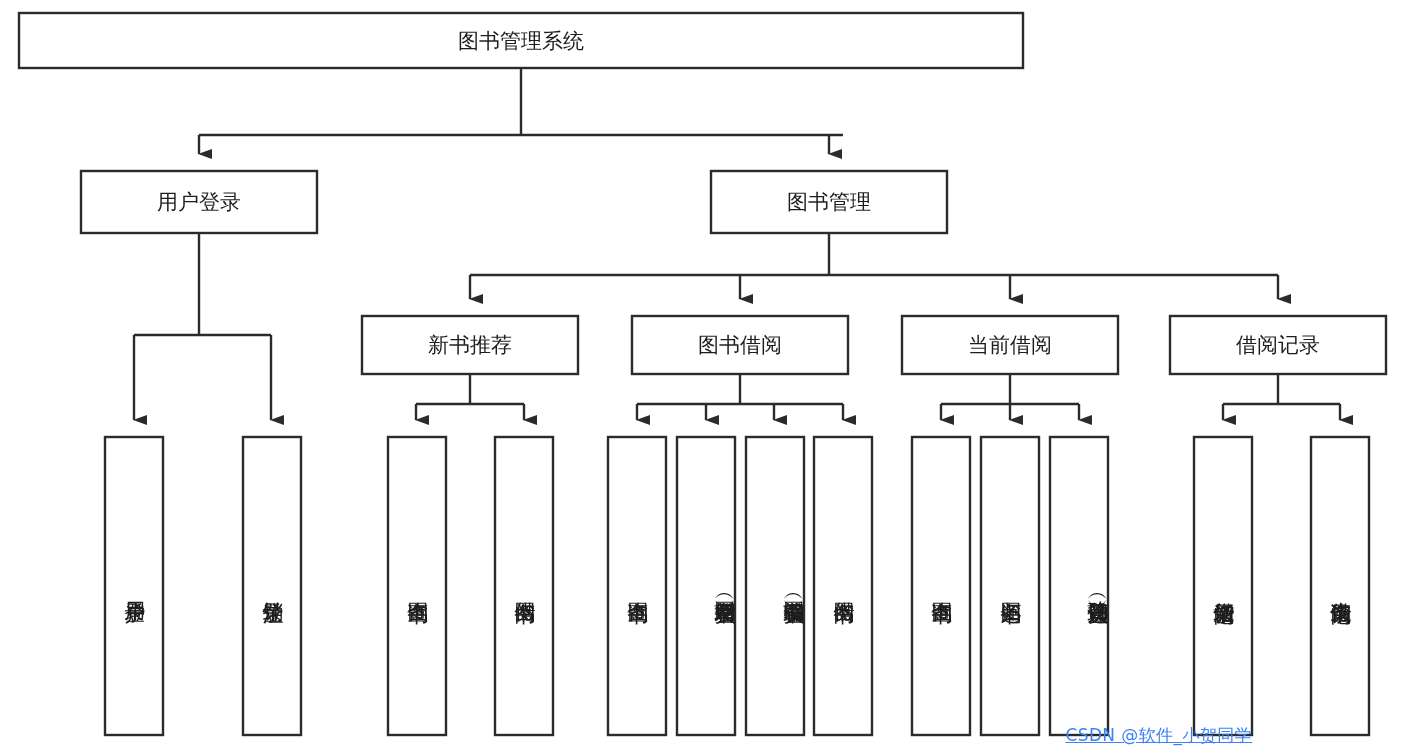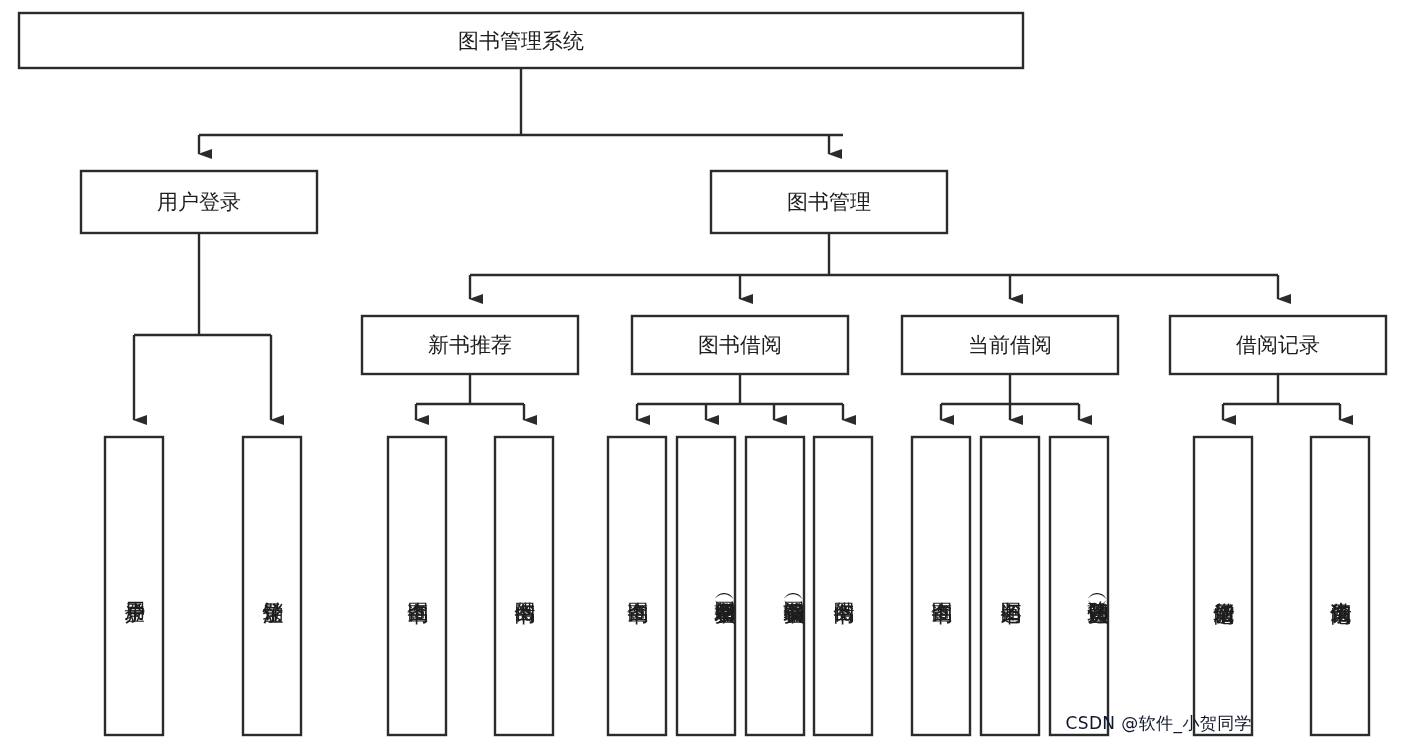--- a/index.html
+++ b/index.html
@@ -62,26 +62,27 @@
     color: #1d1d1d;
     writing-mode: vertical-rl;
     text-orientation: upright;
     letter-spacing: 0.5px;
     white-space: nowrap;
     pointer-events: none;
   }
   #watermark {
     position: absolute;
     right: 8px;
-    bottom: 12px;
+    bottom: 0;
     font-family: "DejaVu Sans", "Liberation Sans", sans-serif;
     font-size: 17px;
-    color: #0f172a;
+    color: #3b82f6;
     white-space: nowrap;
     letter-spacing: 0.4px;
+    text-decoration: underline;
   }
 </style>
 </head>
 <body>
 
 <div id="diagram-root">
 
   <svg id="tree-svg" viewBox="0 0 1405 747">
     <defs>
       <marker id="arrow" viewBox="0 0 12 14" refX="6" refY="13" markerWidth="12" markerHeight="14" orient="auto-start-reverse" markerUnits="userSpaceOnUse">

